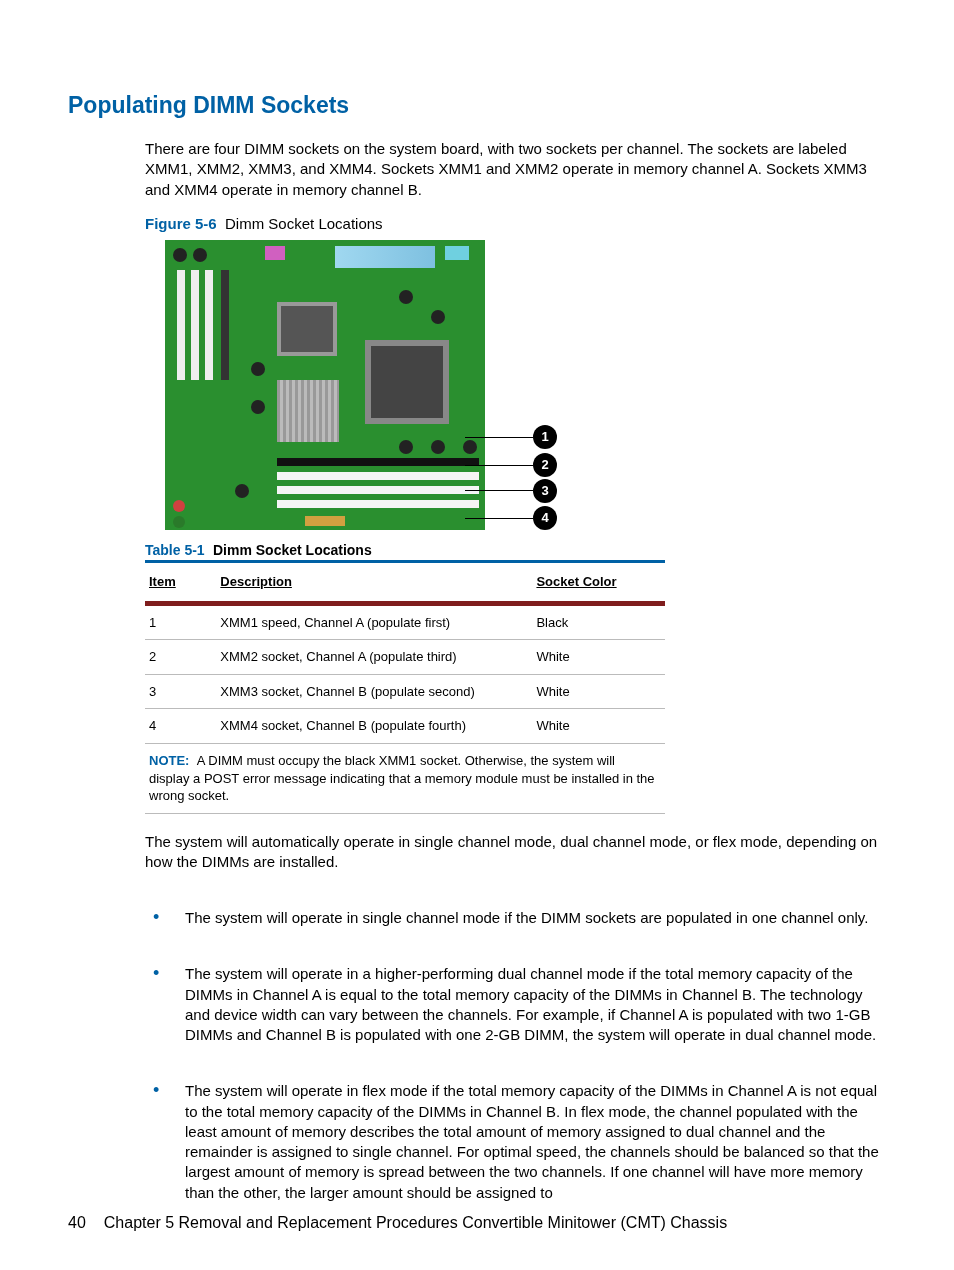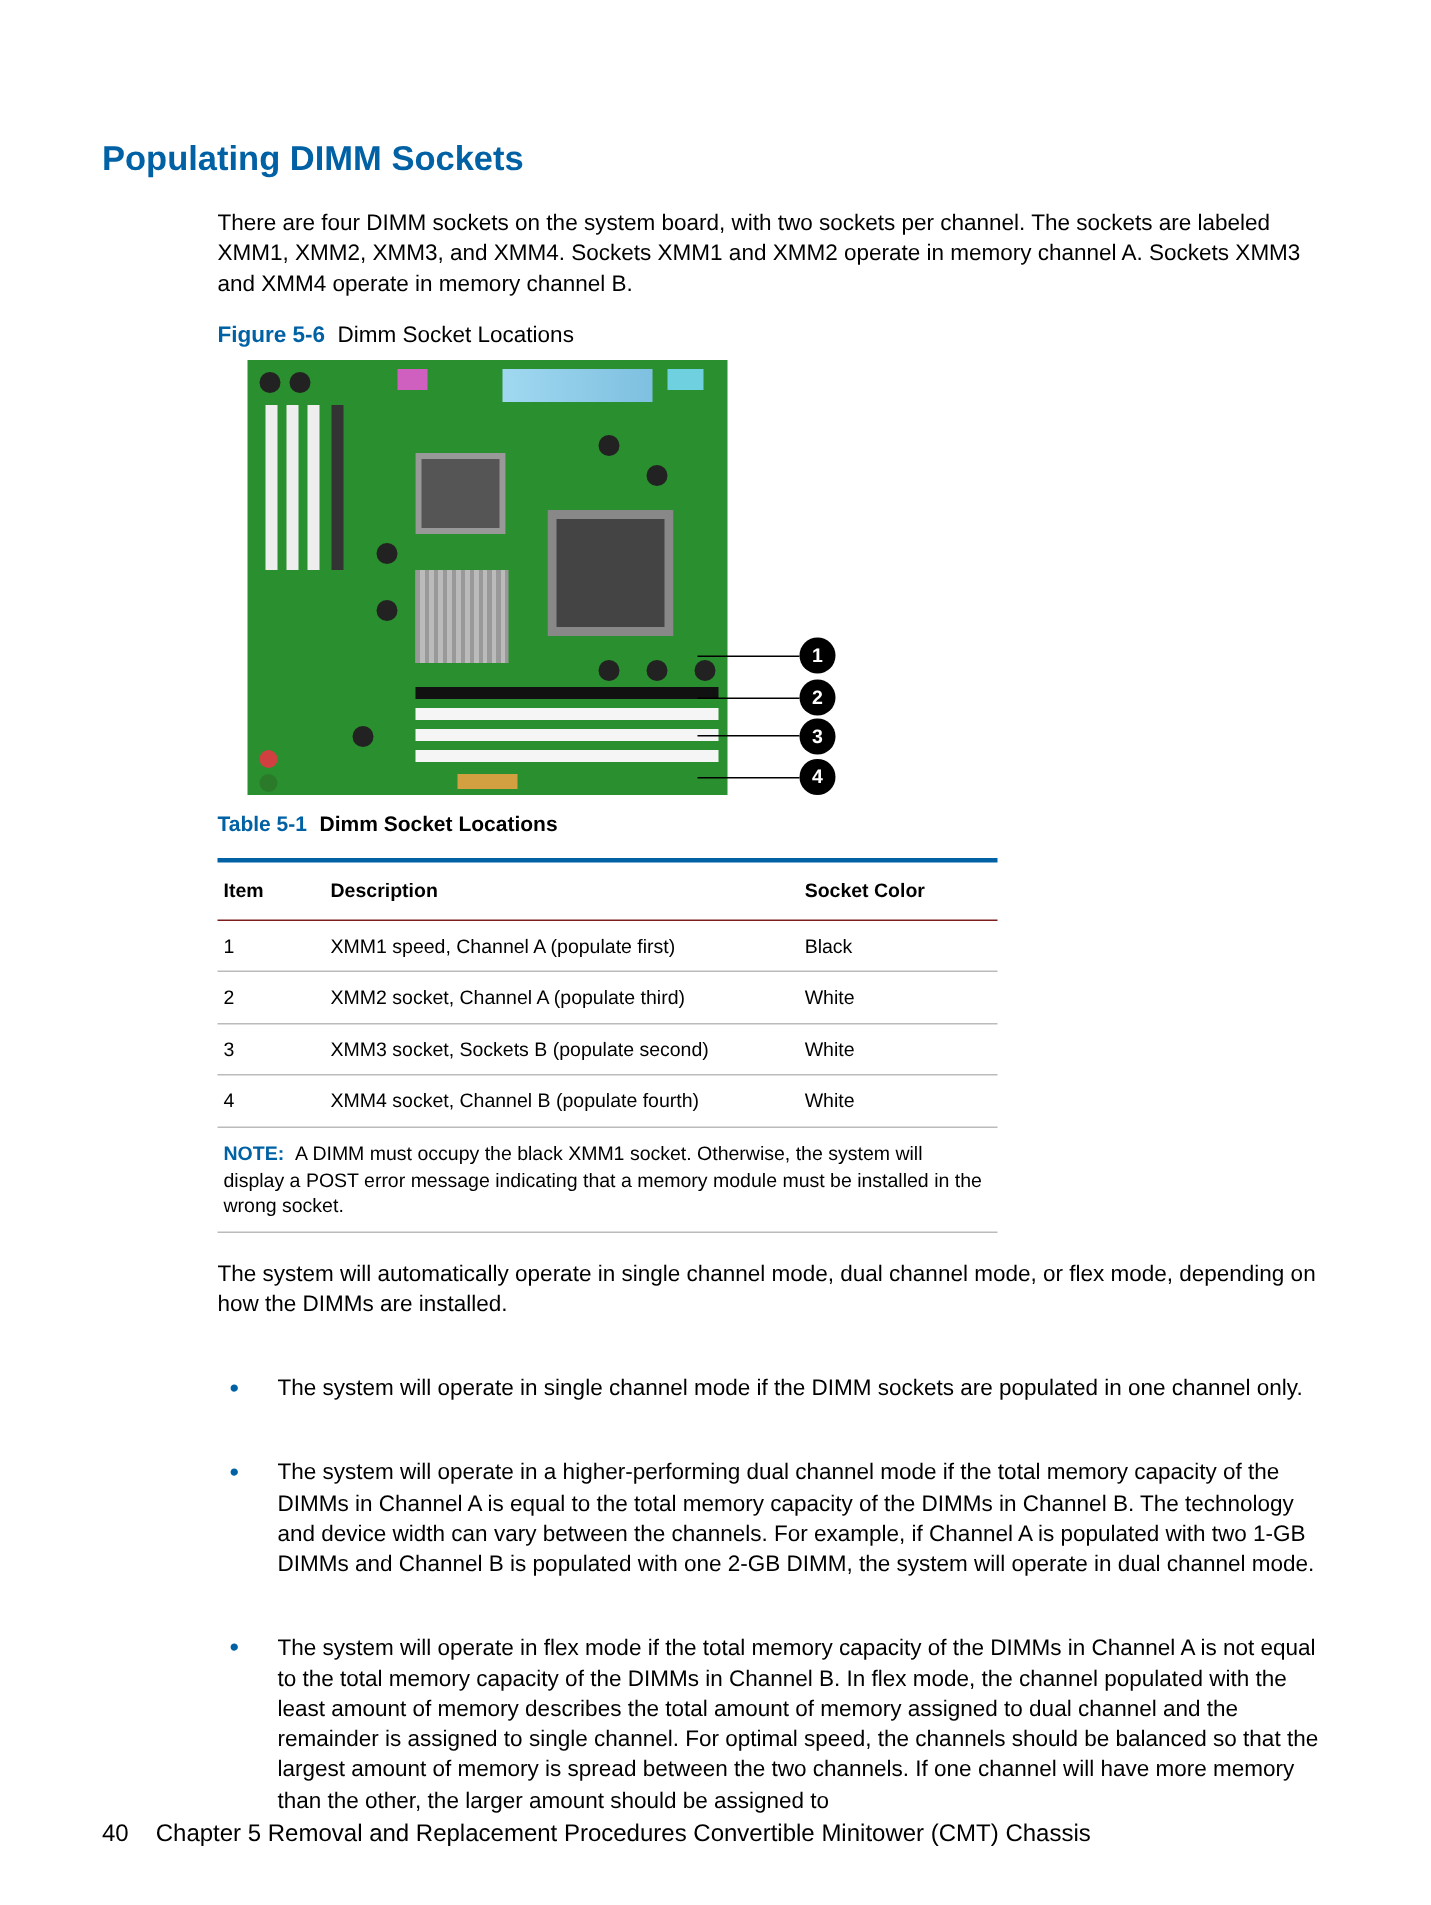--- a/index.html
+++ b/index.html
@@ -50,29 +50,29 @@
     position:absolute; width:24px; height:24px; border-radius:50%;
     background:#000; color:#fff; font-size:13px; font-weight:bold;
     display:flex; align-items:center; justify-content:center;
   }
   .tiny { position:absolute; background:#d2a040; }
   .cyan { background:#6fd0e0; }
   .red  { background:#d04040; }
   .mag  { background:#d060c0; }
 
   
-  .tbl-caption { margin-top:6px; margin-bottom:12px; }
+  .tbl-caption { margin-top:6px; margin-bottom:0; }
   .tbl-caption .label { color:#0061a5; font-weight:bold; font-size:14px; }
   .tbl-caption .text { font-weight:bold; font-size:14px; }
   table.data {
     border-collapse: collapse;
     width: 520px;
     font-size: 13px;
   }
-  table.data thead tr { border-top:3px solid #0061a5; border-bottom:1px solid #7f1d1d; }
+  table.data thead tr { border-top:3px solid #0061a5; border-bottom:5px solid #7f1d1d;text-decoration:underline; }
   table.data th { text-align:left; font-weight:bold; padding:10px 8px 10px 4px; }
   table.data td { text-align:left; padding:8px 8px 8px 4px; border-bottom:1px solid #bbb; }
   .col-item { width:70px; }
   .col-desc { width:310px; }
   .col-color { width:130px; }
   .note-row td { border-bottom:3px solid #0061a5; padding-top:8px; padding-bottom:10px; line-height:1.35; }
   .note-label { color:#0061a5; font-weight:bold; }
 
   ul.bullets { list-style:none; margin-top:8px; }
   ul.bullets li { position:relative; padding-left:40px; margin-bottom:20px;margin-top:36px; }
@@ -161,21 +161,21 @@
         <td>XMM1 speed, Channel A (populate first)</td>
         <td>Black</td>
       </tr>
       <tr>
         <td>2</td>
         <td>XMM2 socket, Channel A (populate third)</td>
         <td>White</td>
       </tr>
       <tr>
         <td>3</td>
-        <td>XMM3 socket, Sockets B (populate second)</td>
+        <td>XMM3 socket, Channel B (populate second)</td>
         <td>White</td>
       </tr>
       <tr>
         <td>4</td>
         <td>XMM4 socket, Channel B (populate fourth)</td>
         <td>White</td>
       </tr>
       <tr class="note-row">
         <td colspan="3">
           <span class="note-label">NOTE:</span>

